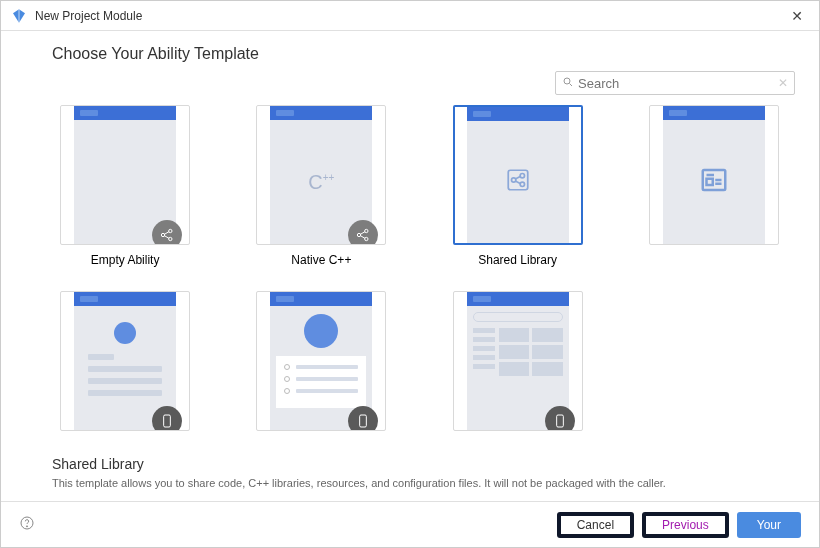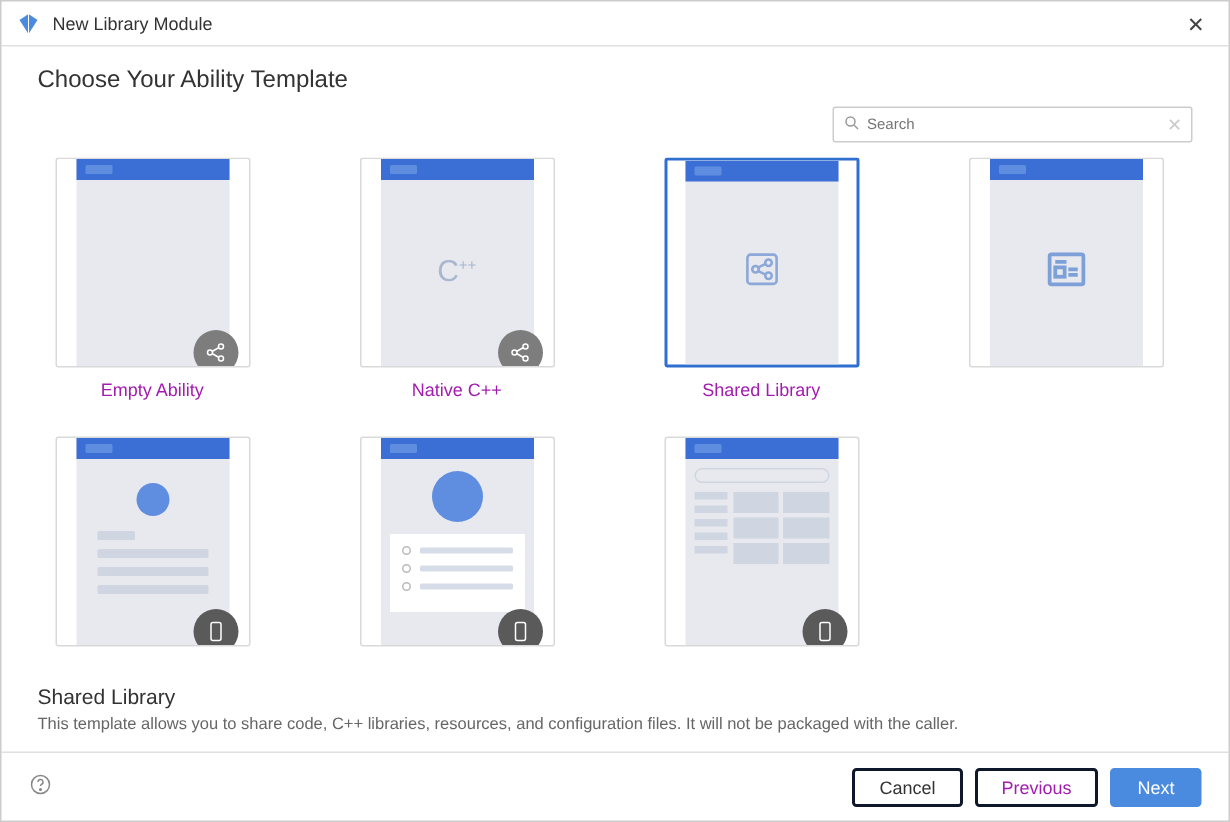--- a/index.html
+++ b/index.html
@@ -2,46 +2,46 @@
 <html><head>
 <meta charset="utf-8">
 <style>
   * { box-sizing: border-box; margin: 0; padding: 0; }
   html, body { width: 820px; height: 548px; font-family: "Segoe UI", Arial, sans-serif; background: #fff; overflow: hidden; }
   .window { width: 820px; height: 548px; display: flex; flex-direction: column; border: 1px solid #ccc; }
   .titlebar { height: 30px; display: flex; align-items: center; padding: 0 10px; border-bottom: 1px solid #e0e0e0; }
   .titlebar .logo { width: 16px; height: 16px; margin-right: 8px; }
   .titlebar .title { font-size: 12px; color: #333; flex: 1; }
   .titlebar .close { font-size: 14px; color: #444; cursor: pointer; padding: 2px 6px; }
-  .content { flex: 1; padding: 14px 24px 10px 24px; position: relative; display: flex; flex-direction: column; overflow: hidden; }
+  .content { flex: 1; padding: 14px 24px 10px 24px; position: relative; display: flex; flex-direction: column; overflow: hidden; margin-left: 27px; }
   .heading { font-size: 16px; color: #333; margin-bottom: 8px; }
   .search-row { display: flex; justify-content: flex-end; margin-bottom: 10px; }
   .search-box { width: 240px; height: 24px; border: 1px solid #ccc; border-radius: 2px; display: flex; align-items: center; padding: 0 6px; font-size: 12px; color: #999; }
   .search-box .mag { margin-right: 4px; color: #888; font-size: 12px; }
-  .search-box input { border: none; outline: none; flex: 1; font-size: 10px; color: #333; background: transparent; }
+  .search-box input { border: none; outline: none; flex: 1; font-size: 13px; color: #333; background: transparent; }
   .search-box .clear { color: #ccc; font-size: 12px; cursor: pointer; }
   .gallery-wrap { position: relative; flex: 1; overflow: hidden; }
   .gallery { display: grid; grid-template-columns: repeat(4, 1fr); column-gap: 50px; row-gap: 16px; height: 100%; overflow: hidden; padding-right: 8px; }
   .card { display: flex; flex-direction: column; align-items: center; }
   .thumb-box { width: 130px; height: 140px; border: 1px solid #d9d9d9; border-radius: 2px; position: relative; overflow: hidden; background: #fff; margin-bottom: 8px; cursor: pointer; }
   .card.selected .thumb-box { border: 2px solid #2f6fd0; }
   .phone { position: absolute; left: 50%; top: 0; transform: translateX(-50%); width: 102px; height: 100%; background: #e7e9ee; }
   .phone .topbar { height: 14px; background: #3c6fd6; display: flex; align-items: center; padding-left: 6px; gap: 4px; }
   .phone .topbar .mini { width: 18px; height: 6px; background: #5f8de0; border-radius: 1px; }
   .phone .body { position: relative; width: 100%; height: calc(100% - 14px); }
-  .card-label { font-size: 12px; color: #a21caf; text-align: center; }
+  .card-label { font-size: 12px; color: #000000; text-align: center; }
   .badge-circle { position: absolute; right: -6px; bottom: -6px; width: 30px; height: 30px; border-radius: 50%; background: #7d7d7d; display: flex; align-items: center; justify-content: center; }
   .badge-circle svg { width: 16px; height: 16px; }
   .desc { padding-top: 8px; }
   .desc-title { font-size: 14px; color: #333; margin-bottom: 4px; }
   .desc-text { font-size: 11px; color: #666; line-height: 1.4; }
   .footer { height: 46px; border-top: 1px solid #e0e0e0; display: flex; align-items: center; padding: 0 18px; }
   .footer .help { color: #888; font-size: 14px; cursor: pointer; }
   .footer .spacer { flex: 1; }
-  .footer button { height: 26px; padding: 0 16px; margin-left: 8px; font-size: 12px; border: 2px solid #0f172a; background: #fff; border-radius: 3px; cursor: pointer; color: #333; }
+  .footer button { height: 26px; padding: 0 16px; margin-left: 8px; font-size: 12px; border: 4px solid #0f172a; background: #fff; border-radius: 3px; cursor: pointer; color: #333; }
   .footer button:disabled { color: #a21caf; cursor: default; }
   .footer button.primary { background: #4a8be0; border-color: #4a8be0; color: #fff; }
   
   
   .ill-center { position: absolute; left: 50%; top: 50%; transform: translate(-50%, -50%); color: #a9b6cf; }
   .cpp { font-size: 20px; color: #a9b6cf; font-family: Arial; }
   .share-ico svg { width: 26px; height: 26px; stroke: #8ca8d8; fill: none; }
   .static-lines { width: 40px; }
   .static-lines .bar { height: 10px; background: #c0cbe0; margin-bottom: 4px; border-radius: 1px; }
   .static-lines .row { display: flex; gap: 4px; margin-bottom: 3px; }
@@ -71,21 +71,21 @@
 
 <div class="window">
 
   <div class="titlebar">
     <span class="logo">
       <svg viewBox="0 0 24 24">
           <path d="M12 2 L21 8 L12 22 L3 8 Z" fill="#4a8be0"></path>
           <path d="M12 2 L12 22" stroke="#fff" stroke-width="1"></path>
         </svg>
     </span>
-    <span class="title">New Library Module</span>
+    <span class="title">New Project Module</span>
     <span class="close">✕</span>
   </div>
 
   <div class="content">
     <div class="heading">Choose Your Ability Template</div>
 
     <div class="search-row">
       <div class="search-box">
         <span class="mag">
           <svg width="12" height="12" viewBox="0 0 24 24" fill="none" stroke="#999" stroke-width="2">
@@ -294,15 +294,15 @@
     <span class="help">
       <svg width="16" height="16" viewBox="0 0 24 24" fill="none" stroke="#888" stroke-width="1.5">
           <circle cx="12" cy="12" r="9"></circle>
           <path d="M9.5 9.5a2.5 2.5 0 1 1 3.5 2.3c-.8.4-1 1-1 1.7"></path>
           <circle cx="12" cy="17" r="0.8" fill="#888"></circle>
         </svg>
     </span>
     <div class="spacer"></div>
     <button>Cancel</button>
     <button disabled="">Previous</button>
-    <button class="primary">Next</button>
+    <button class="primary">Your</button>
   </div>
 </div>
 
 </body></html>

